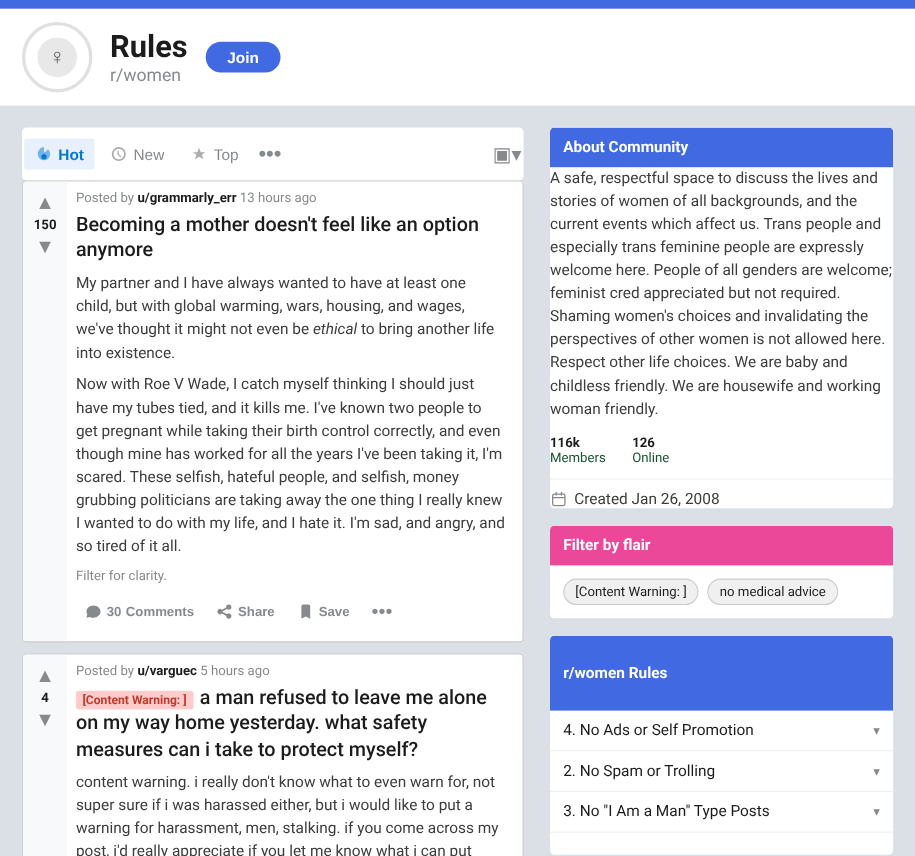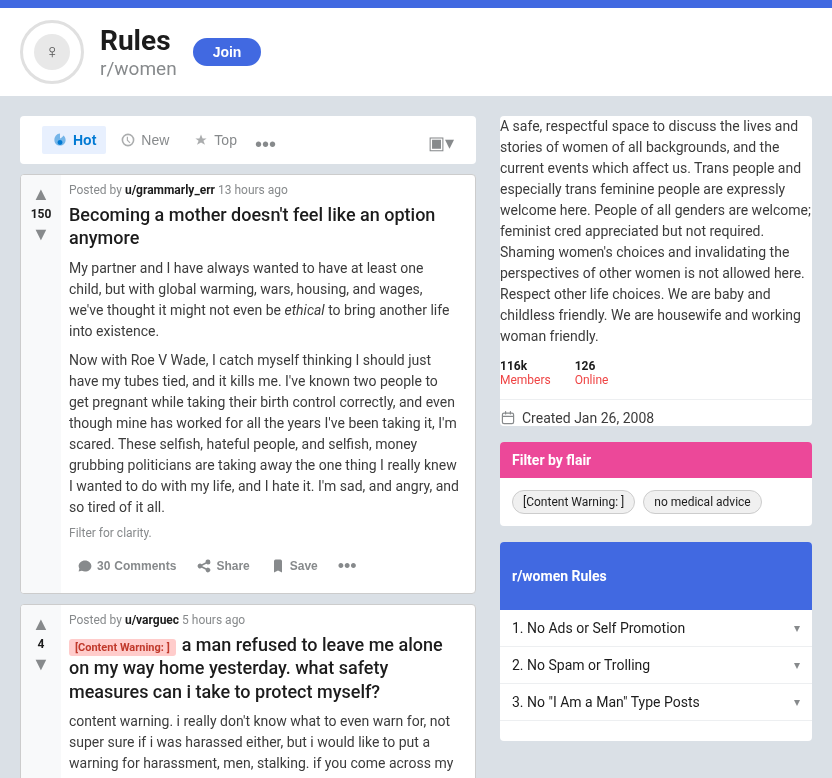--- a/index.html
+++ b/index.html
@@ -6,31 +6,31 @@
     body { font-family: -apple-system, BlinkMacSystemFont, 'Segoe UI', Roboto, sans-serif; background: #dae0e6; font-size: 14px; color: #1c1c1c; }
 
     
     .top-bar { background: #4169e1; height: 8px; width: 100%; }
 
     
     .header { background: white; padding: 12px 20px; display: flex; align-items: center; gap: 16px; }
     .avatar-circle { width: 64px; height: 64px; border-radius: 50%; background: white; border: 3px solid #e0e0e0; display: flex; align-items: center; justify-content: center; flex-shrink: 0; }
     .avatar-circle svg { width: 36px; height: 36px; }
     .community-name { font-size: 28px; font-weight: 700; color: #1c1c1c; }
-    .community-sub { font-size: 19px; color: #878a8c; text-align: center; }
+    .community-sub { font-size: 16px; color: #878a8c; }
     .join-btn { background: #4169e1; color: white; border: none; border-radius: 20px; padding: 6px 20px; font-size: 14px; font-weight: 700; cursor: pointer; }
 
     
     .main-layout { display: flex; gap: 24px; padding: 20px; max-width: 1100px; margin: 0 auto; }
 
     
     .feed { flex: 1; min-width: 0; }
 
     
-    .sort-bar { background: white; border-radius: 4px; padding: 10px 22px; display: flex; align-items: flex-end; gap: 4px; margin-bottom: 10px; }
+    .sort-bar { background: white; border-radius: 4px; padding: 10px 2px; display: flex; align-items: center; gap: 4px; }
     .sort-btn { display: flex; align-items: center; gap: 5px; padding: 6px 10px; border-radius: 2px; border: none; background: none; cursor: pointer; font-size: 14px; font-weight: 700; color: #0079d3; }
     .sort-btn.active { background: #e8f0fe; color: #0079d3; }
     .sort-btn:not(.active) { color: #878a8c; font-weight: 400; }
     .sort-btn svg { width: 16px; height: 16px; }
     .sort-more { margin-left: 4px; color: #878a8c; background: none; border: none; cursor: pointer; font-size: 20px; line-height: 1; }
     .layout-btn { margin-left: auto; color: #878a8c; background: none; border: none; cursor: pointer; display: flex; align-items: center; gap: 2px; font-size: 18px; }
 
     
     .post-card { background: white; border-radius: 4px; margin-bottom: 10px; border: 1px solid #ccc; overflow: hidden; }
     .post-inner { display: flex; }
@@ -51,21 +51,21 @@
 
     
     .sidebar { width: 312px; flex-shrink: 0; }
     .sidebar-card { background: white; border-radius: 4px; margin-bottom: 16px; overflow: hidden; }
     .sidebar-card-header { background: #4169e1; color: white; padding: 10px 12px; font-size: 14px; font-weight: 700; }
     .sidebar-card-body { padding: 0; }
     .about-text { font-size: 14px; color: #3c3c3c; line-height: 1.5; margin-bottom: 12px; }
     .stats-row { display: flex; gap: 24px; margin-bottom: 12px; }
     .stat-item { display: flex; flex-direction: column; }
     .stat-value { font-size: 12px; font-weight: 700; }
-    .stat-label { font-size: 12px; color: #ef4444; }
+    .stat-label { font-size: 12px; color: #14532d; }
     .created-row { display: flex; align-items: center; gap: 6px; font-size: 14px; color: #3c3c3c; border-top: 1px solid #edeff1; padding-top: 10px; }
 
     
     .flair-card { background: white; border-radius: 4px; margin-bottom: 16px; overflow: hidden; }
     .flair-header { background: #ec4899; color: white; padding: 10px 12px; font-size: 14px; font-weight: 700; }
     .flair-body { padding: 12px; display: flex; flex-wrap: wrap; gap: 8px; }
     .flair-tag { background: #f0f0f0; border: 1px solid #ccc; border-radius: 12px; padding: 4px 10px; font-size: 12px; cursor: pointer; }
 
     
     .rules-card { background: white; border-radius: 4px; overflow: hidden; }
@@ -188,20 +188,21 @@
 
         </div>
       </div>
     </div>
 
   </div>
 
   <div class="sidebar">
 
     <div class="sidebar-card">
+      <div class="sidebar-card-header">About Community</div>
       <div class="sidebar-card-body">
         <p class="about-text">A safe, respectful space to discuss the lives and stories of women of all backgrounds, and the current events which affect us. Trans people and especially trans feminine people are expressly welcome here. People of all genders are welcome; feminist cred appreciated but not required. Shaming women's choices and invalidating the perspectives of other women is not allowed here. Respect other life choices. We are baby and childless friendly. We are housewife and working woman friendly.</p>
         <div class="stats-row">
           <div class="stat-item">
             <span class="stat-value">116k</span>
             <span class="stat-label">Members</span>
           </div>
           <div class="stat-item">
             <span class="stat-value">126</span>
             <span class="stat-label">Online</span>
@@ -222,21 +223,21 @@
       <div class="flair-header">Filter by flair</div>
       <div class="flair-body">
         <span class="flair-tag">[Content Warning: ]</span>
         <span class="flair-tag">no medical advice</span>
       </div>
     </div>
 
     <div class="rules-card">
       <div class="rules-header">r/women Rules</div>
       <div class="rule-item">
-        <span>1. No Ads or Self Promotion</span>
+        <span>4. No Ads or Self Promotion</span>
         <span class="rule-chevron">▾</span>
       </div>
       <div class="rule-item">
         <span>2. No Spam or Trolling</span>
         <span class="rule-chevron">▾</span>
       </div>
       <div class="rule-item">
         <span>3. No "I Am a Man" Type Posts</span>
         <span class="rule-chevron">▾</span>
       </div>

